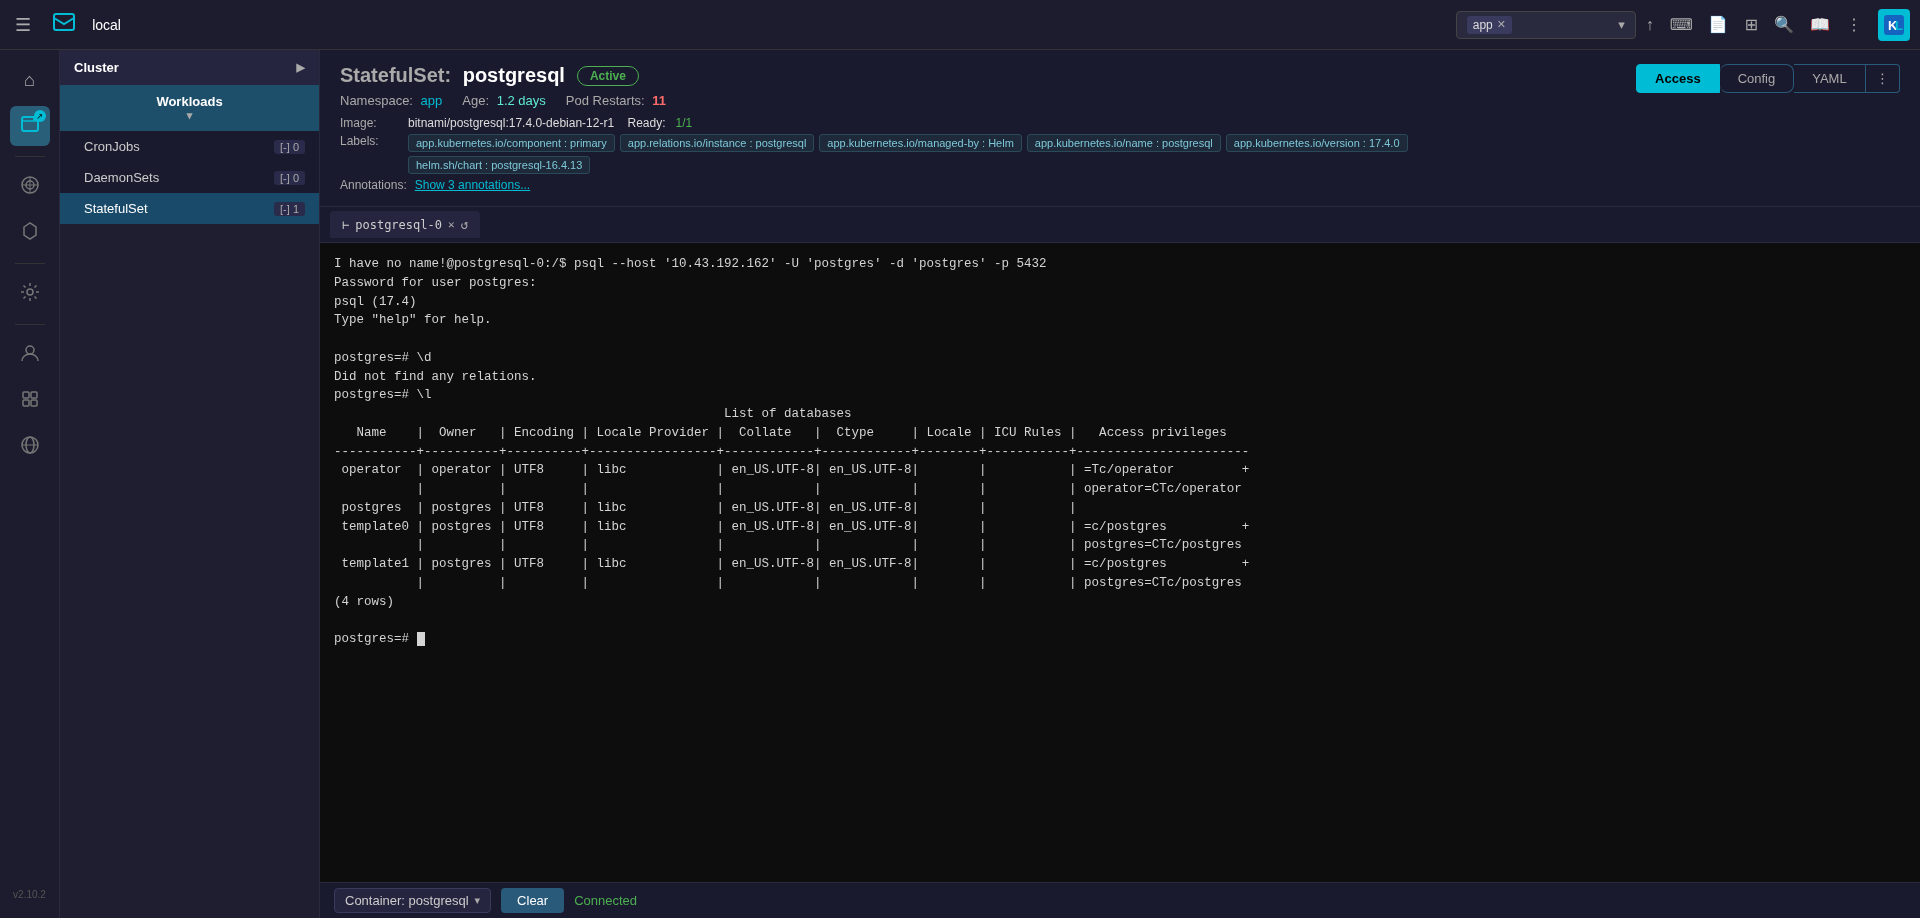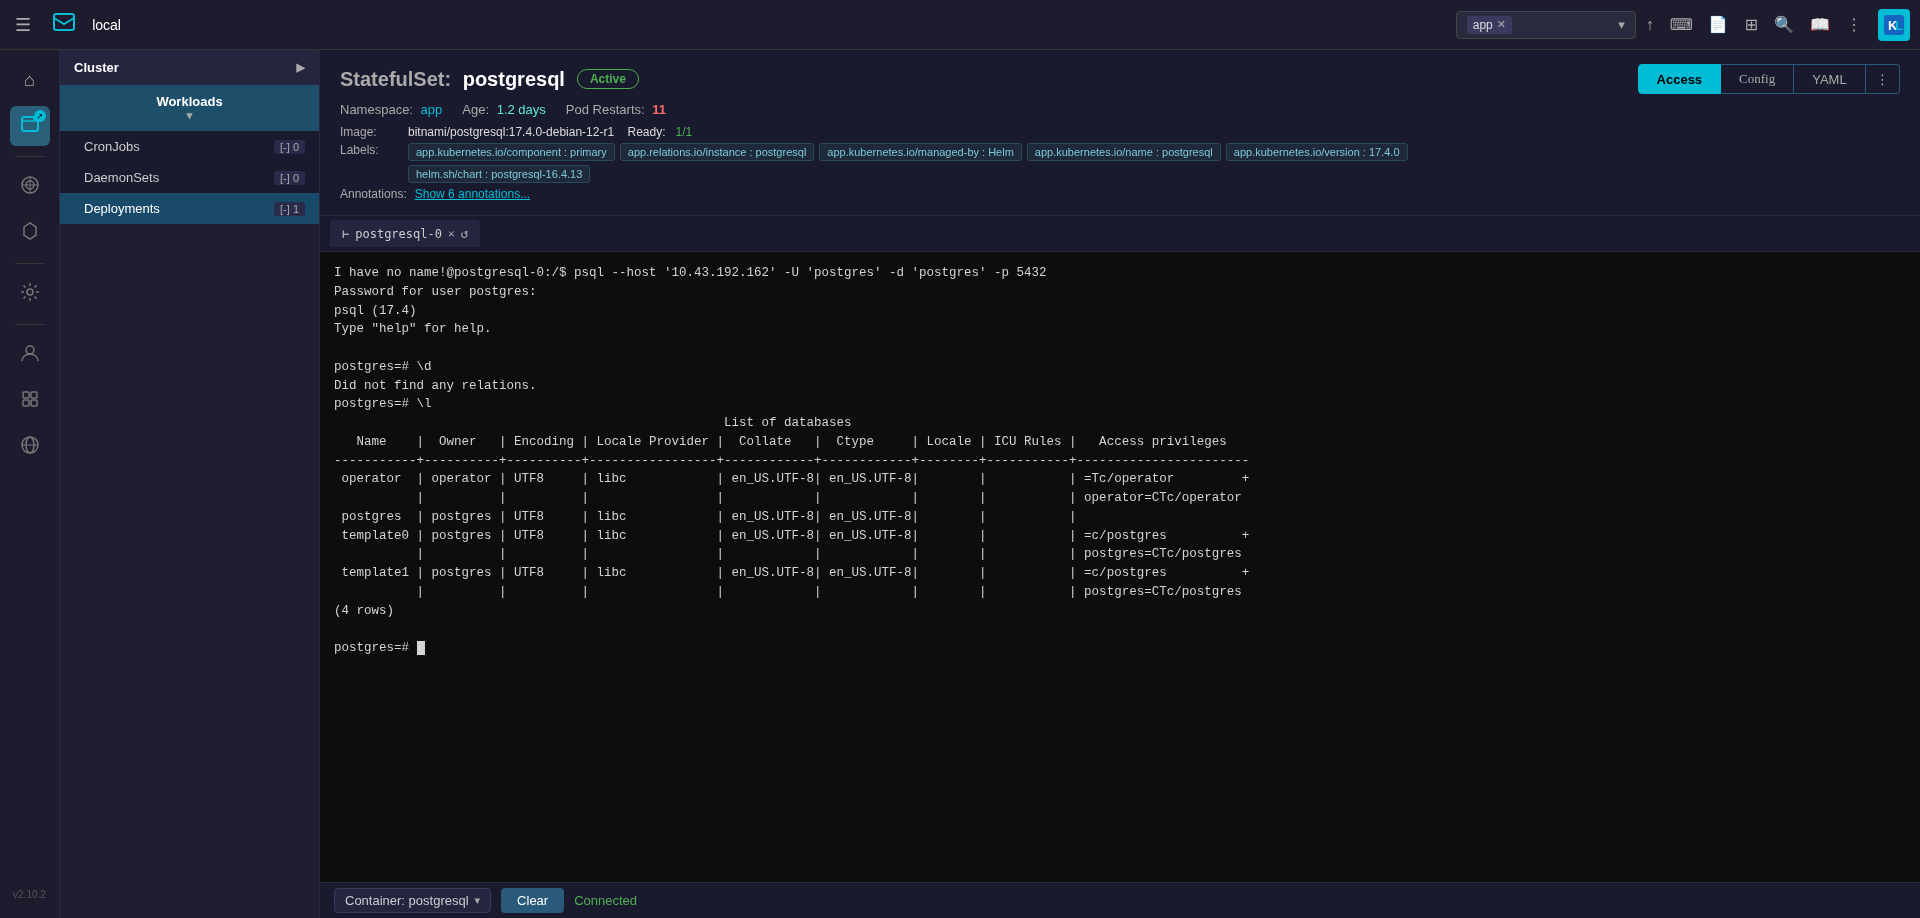--- a/index.html
+++ b/index.html
@@ -158,23 +158,22 @@
 
     
     .resource-header {
       background: #1a1a2e;
       padding: 14px 20px 10px;
       border-bottom: 1px solid #2a2a3e;
       flex-shrink: 0;
     }
     .resource-title-row {
       display: flex;
-      align-items: center;
+      align-items: flex-start;
       justify-content: space-between;
-      margin-bottom: 8px;
     }
     .resource-title {
       font-size: 20px;
       font-weight: 600;
       color: #fff;
     }
     .resource-title .kind { color: #aaa; }
     .resource-title .name { color: #fff; }
     .status-badge {
       background: transparent;
@@ -439,39 +438,39 @@
     </div>
     <div class="nav-item">
       <span>CronJobs</span>
       <span class="nav-badge">[-] 0</span>
     </div>
     <div class="nav-item">
       <span>DaemonSets</span>
       <span class="nav-badge">[-] 0</span>
     </div>
     <div class="nav-item active">
-      <span>Deployments</span>
+      <span>StatefulSet</span>
       <span class="nav-badge">[-] 1</span>
     </div>
   </div>
 
   <div class="content-area">
 
     <div class="resource-header">
       <div class="resource-title-row">
         <div style="display:flex; align-items:center;">
           <h1 class="resource-title">
             <span class="kind">StatefulSet:</span>
             <span class="name" style="margin-left:6px;">postgresql</span>
           </h1>
           <span class="status-badge">Active</span>
         </div>
         <div style="display:flex; gap:0;">
           <button class="toolbar-btn active">Access</button>
-          <button class="toolbar-btn" style="border-left:none;border-radius:0;font-family:Liberation Serif, serif;">Config</button>
+          <button class="toolbar-btn" style="border-left:none;border-radius:8px;">Config</button>
           <button class="toolbar-btn" style="border-left:none;border-radius:0 0 0 0;">YAML</button>
           <button class="toolbar-dots">⋮</button>
         </div>
       </div>
 
       <div class="resource-meta">
         <span>
           <span>Namespace:</span>
           <span class="val" style="margin-left:4px;">app</span>
         </span>
@@ -505,21 +504,21 @@
             <span class="detail-tag">app.kubernetes.io/name : postgresql</span>
             <span class="detail-tag">app.kubernetes.io/version : 17.4.0</span>
           </div>
         </div>
         <div class="detail-row">
           <span class="detail-label"></span>
           <span class="detail-tag">helm.sh/chart : postgresql-16.4.13</span>
         </div>
         <div class="detail-row">
           <span class="detail-label">Annotations:</span>
-          <span class="annotations-link">Show 6 annotations...</span>
+          <span class="annotations-link">Show 3 annotations...</span>
         </div>
       </div>
     </div>
 
     <div class="terminal-container">
       <div class="terminal-tabs">
         <div class="terminal-tab">
           <span>⊢</span>
           <span>postgresql-0</span>
           <span class="close">✕</span>

